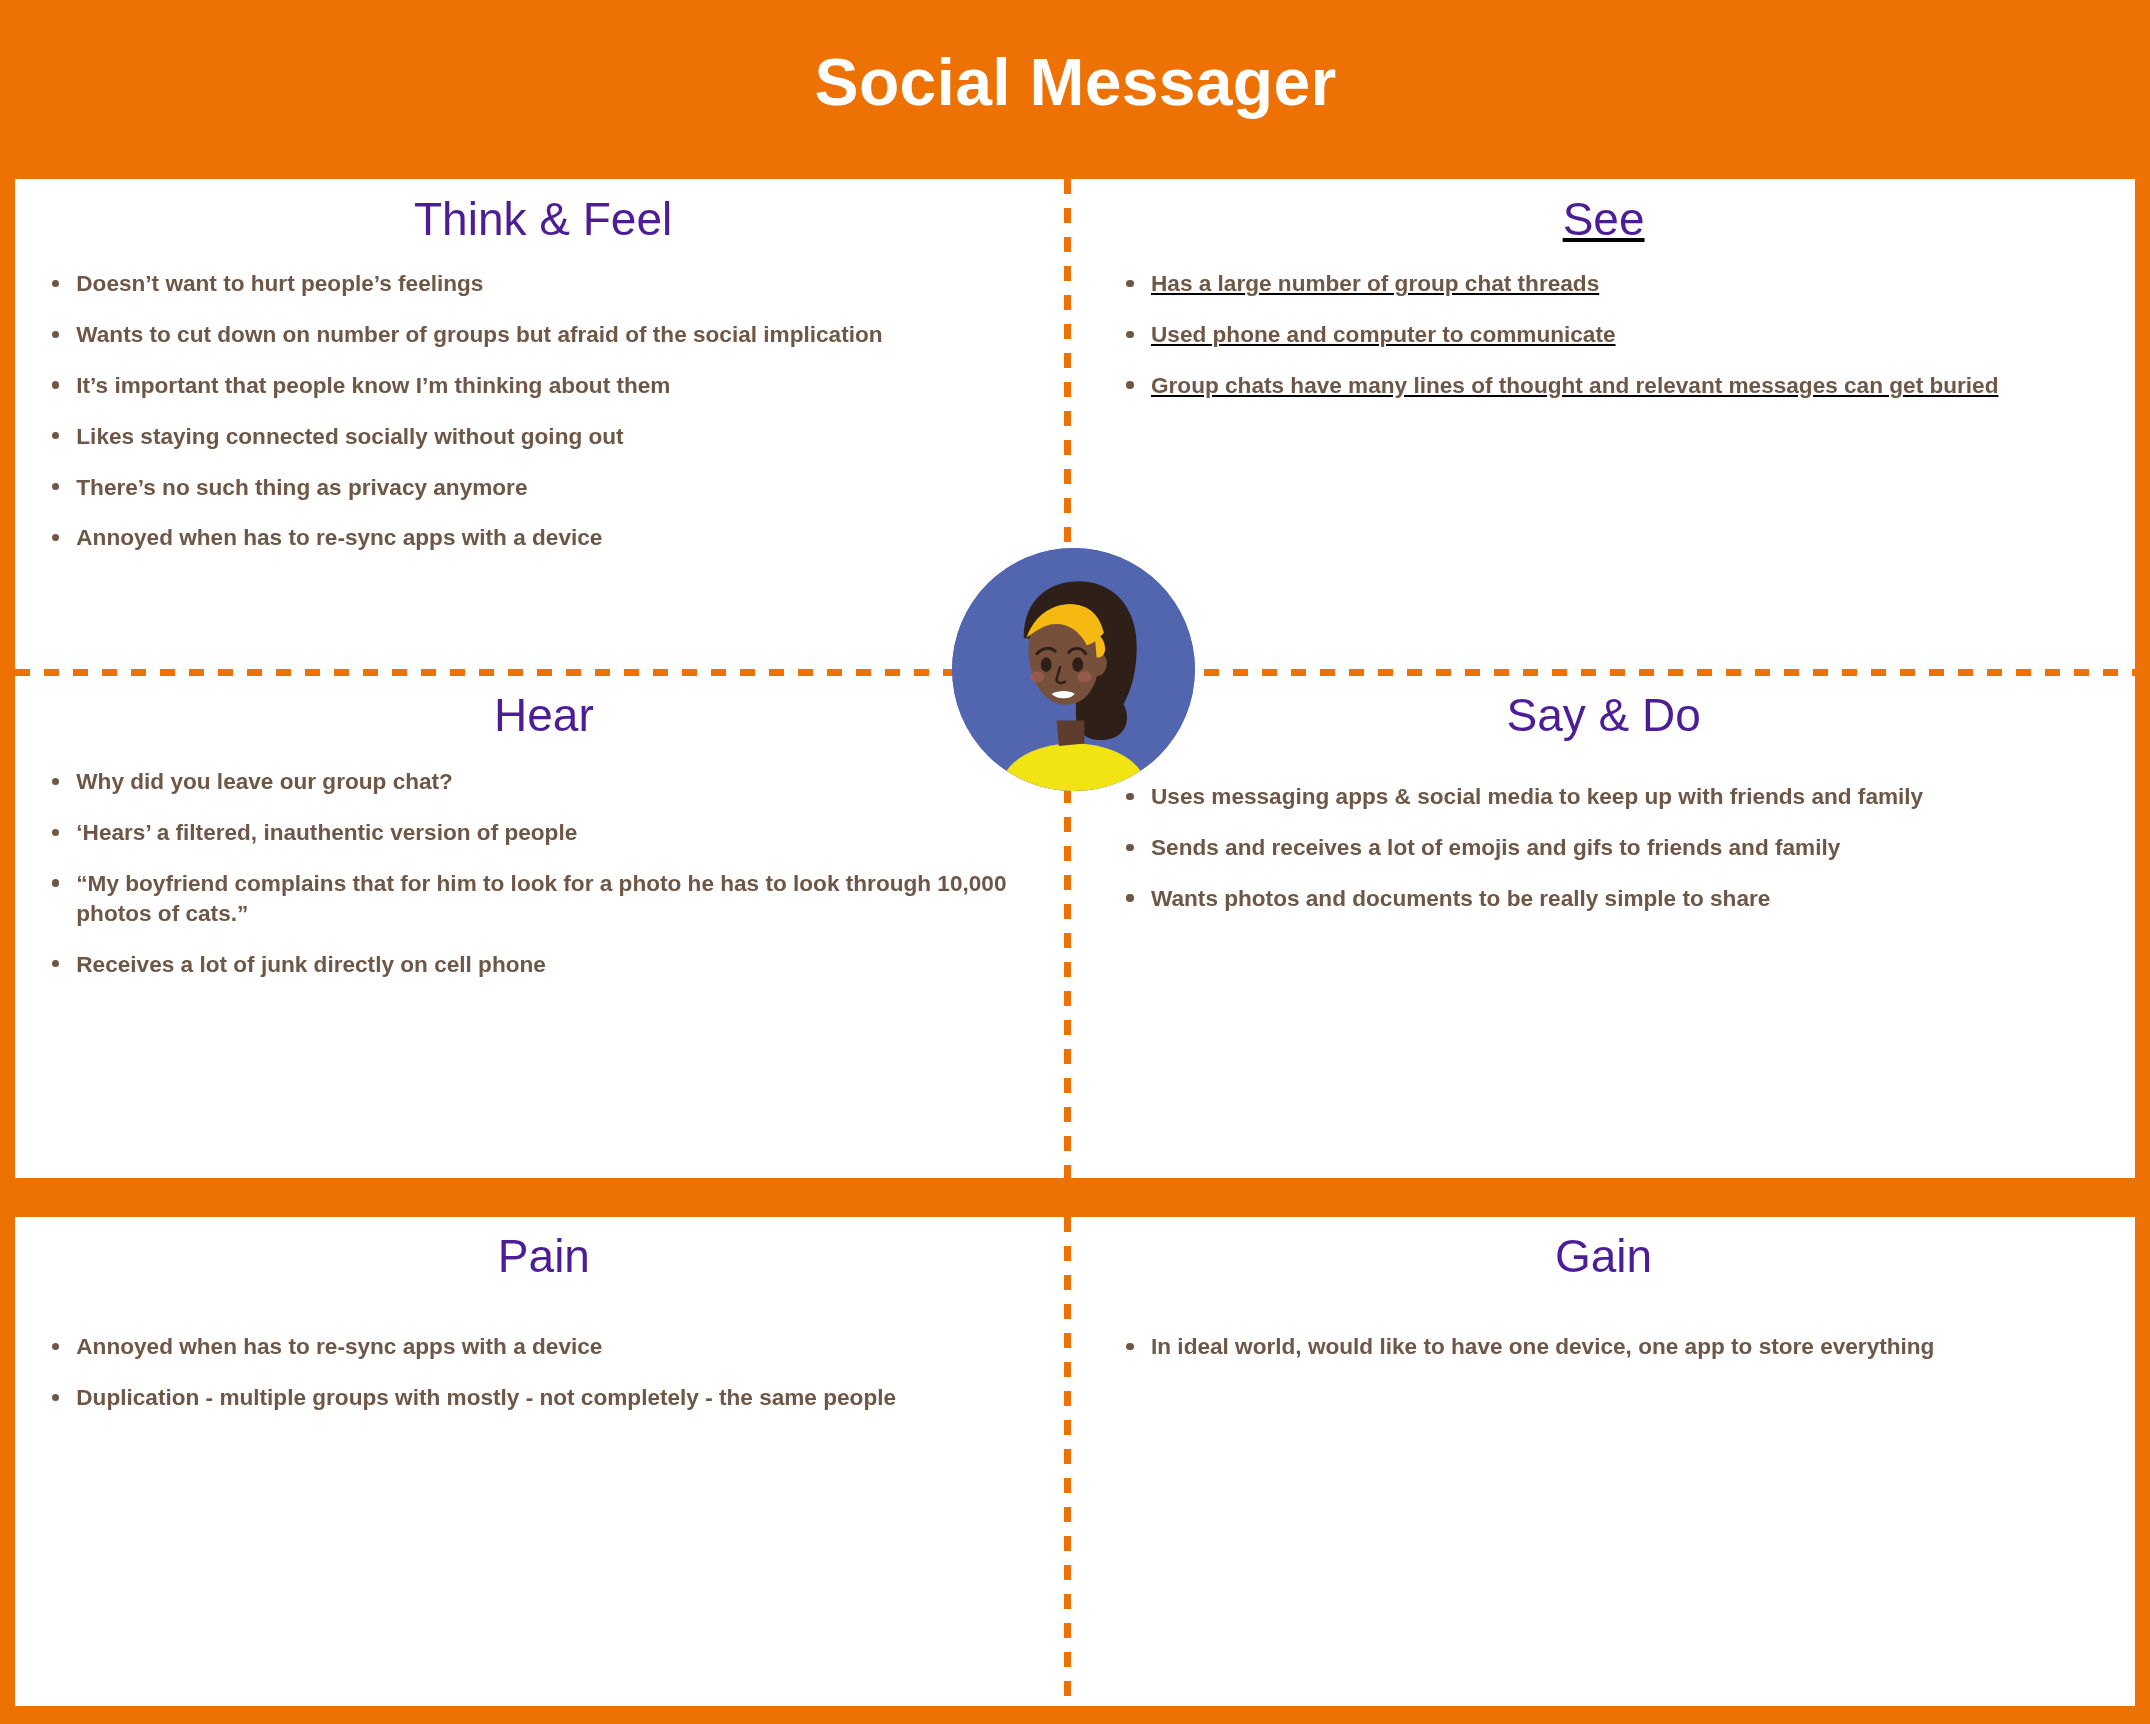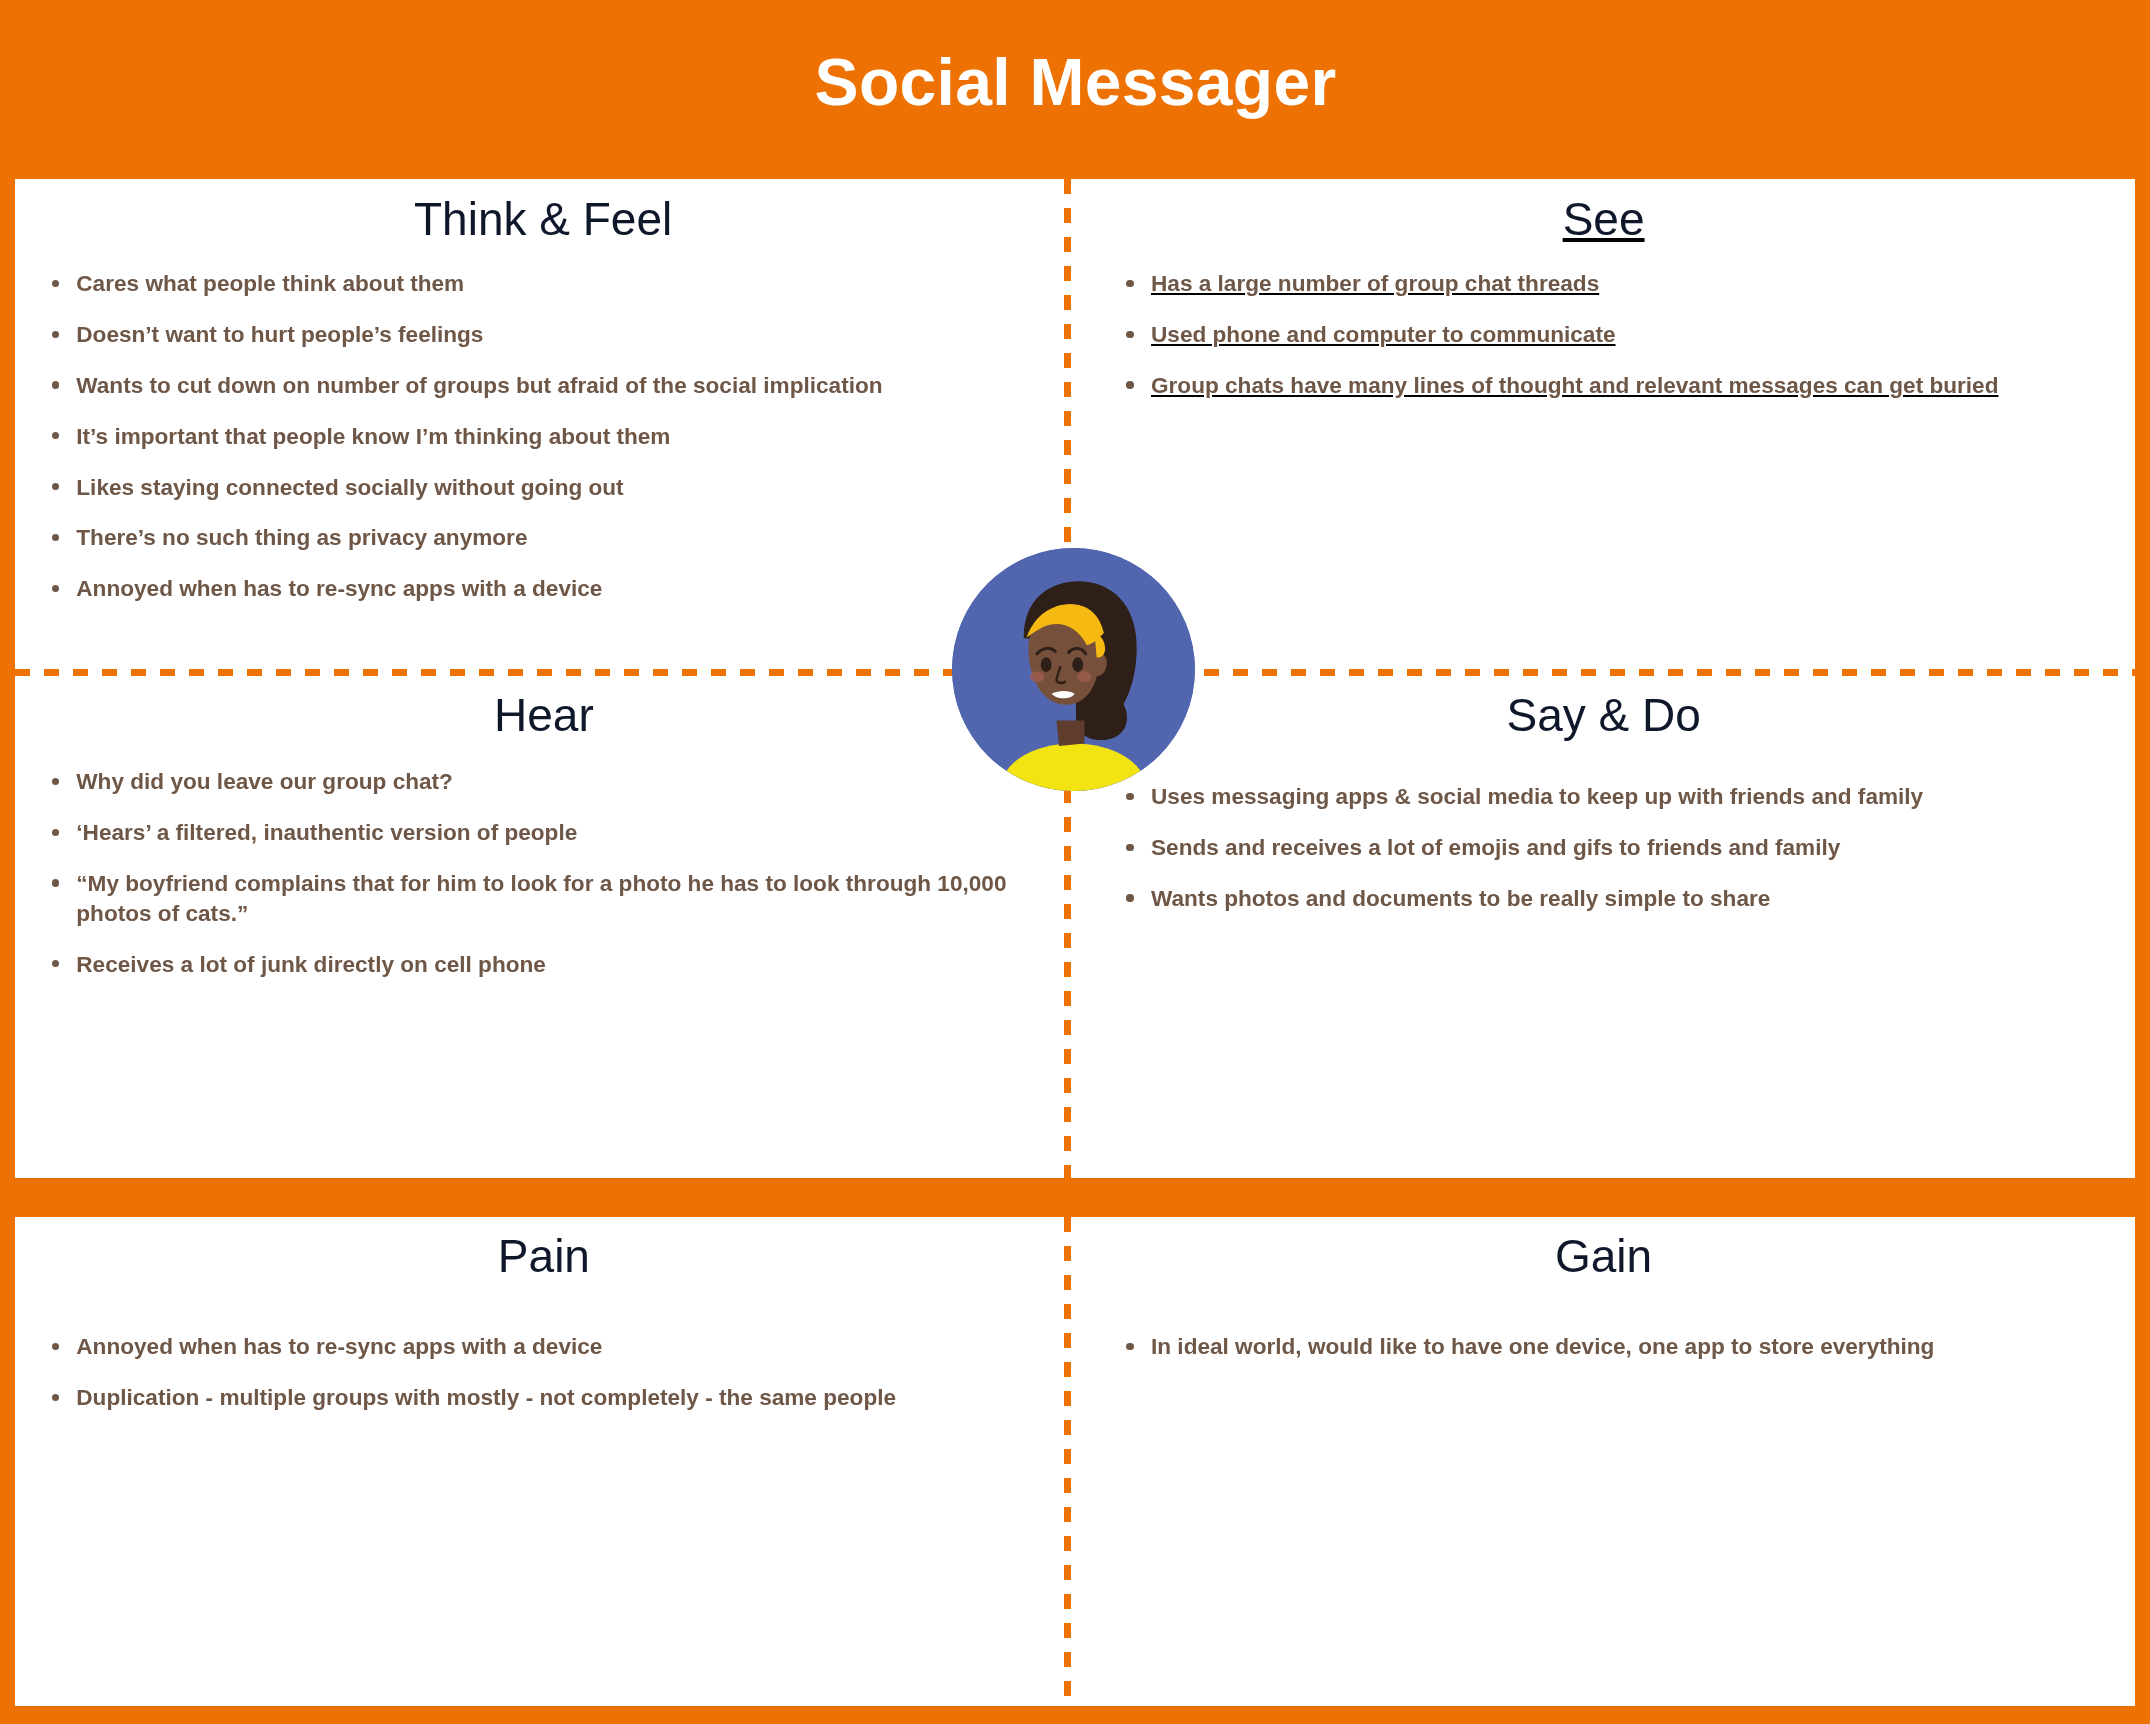--- a/index.html
+++ b/index.html
@@ -79,21 +79,21 @@
   #v-dash-top    { left: 1064px; top: 179px;  height: 999px; }
   #v-dash-bottom { left: 1064px; top: 1217px; height: 489px; }
   #h-dash-mid    { left: 15.3px;   top: 669px; width: 2120px; }
 
   
   .quad {
     position: absolute;
   }
   .quad-title {
     text-align: center;
-    color: #0f172a;
+    color: #4c1d95;
     font-size: 46px;
     font-weight: 400;
     line-height: 1.05;
   }
   .bullets {
     list-style: none;
     margin-top: 26px;
   }
   .bullets li {
     position: relative;
@@ -166,21 +166,20 @@
   <div id="panel-top"></div>
   <div id="panel-bottom"></div>
 
   <div class="v-dash" id="v-dash-top"></div>
   <div class="h-dash" id="h-dash-mid"></div>
   <div class="v-dash" id="v-dash-bottom"></div>
 
   <div class="quad" id="quad-think">
     <div class="quad-title">Think &amp; Feel</div>
     <ul class="bullets">
-      <li><span class="dot"></span><span>Cares what people think about them</span></li>
       <li><span class="dot"></span><span>Doesn’t want to hurt people’s feelings</span></li>
       <li><span class="dot"></span><span>Wants to cut down on number of groups but afraid of the social implication</span></li>
       <li><span class="dot"></span><span>It’s important that people know I’m thinking about them</span></li>
       <li><span class="dot"></span><span>Likes staying connected socially without going out</span></li>
       <li><span class="dot"></span><span>There’s no such thing as privacy anymore</span></li>
       <li><span class="dot"></span><span>Annoyed when has to re-sync apps with a device</span></li>
     </ul>
   </div>
 
   <div class="quad" id="quad-see">

